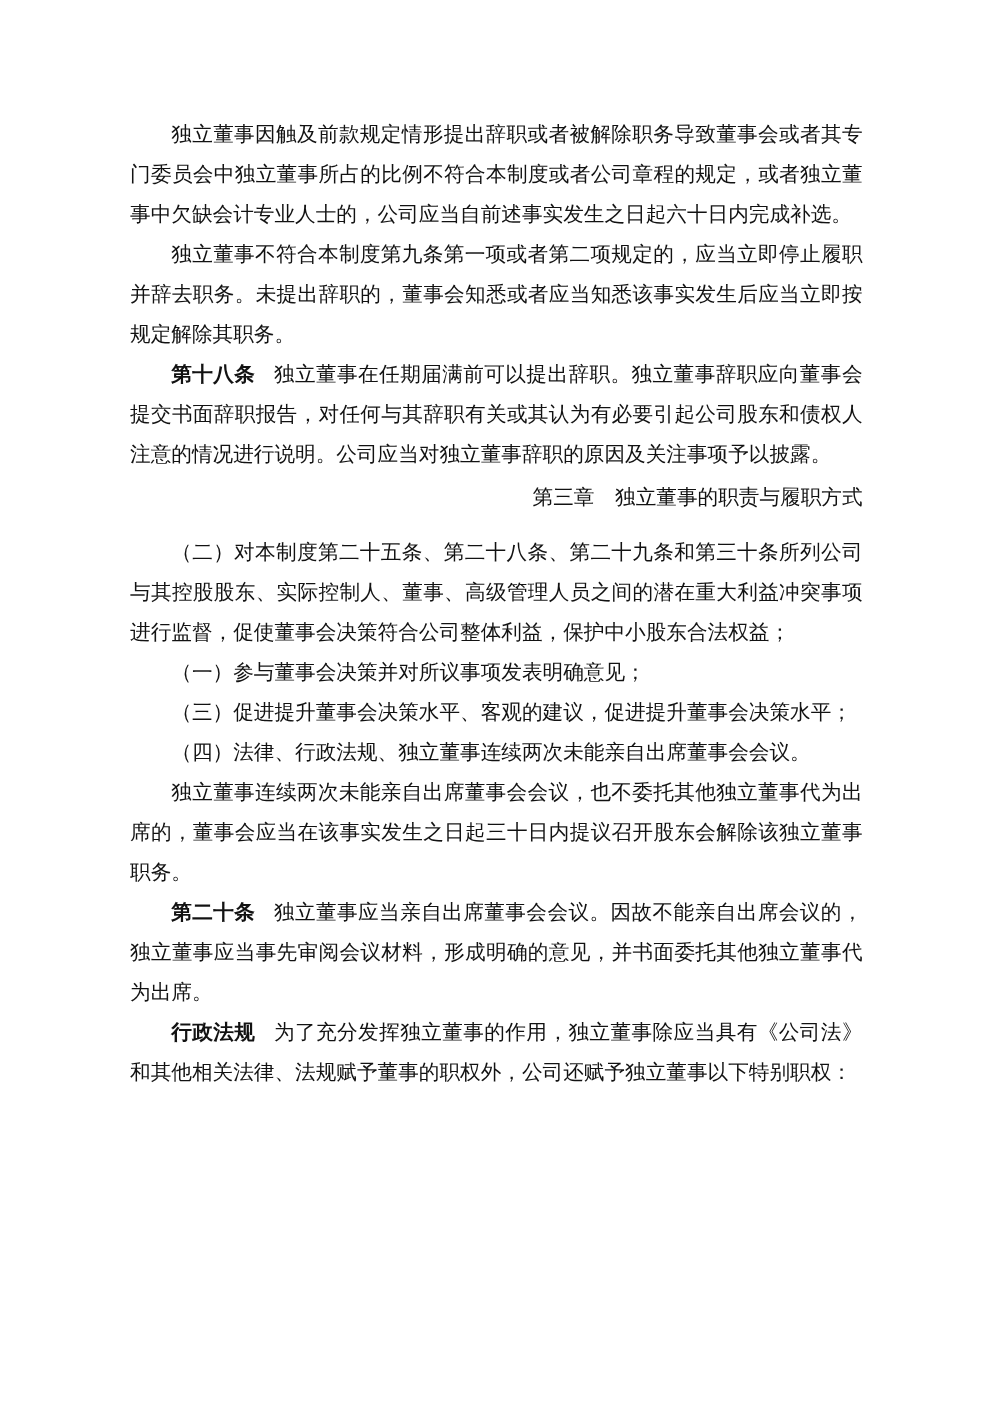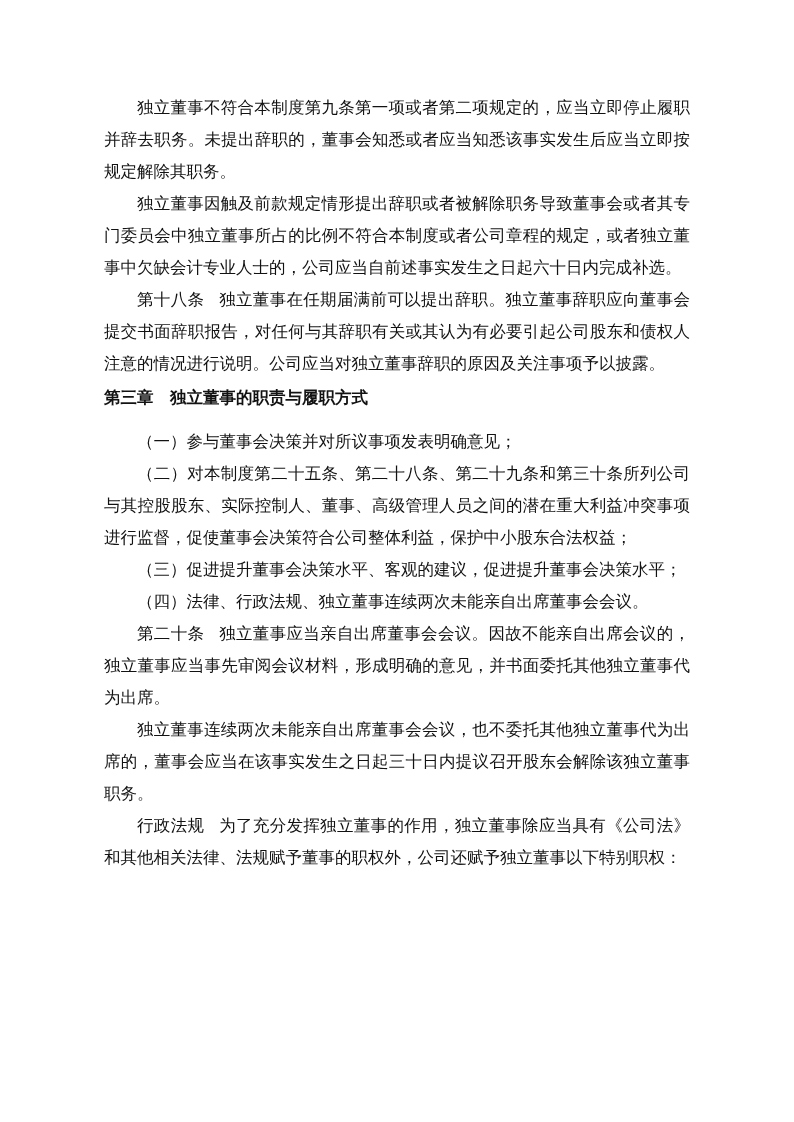--- a/index.html
+++ b/index.html
@@ -18,74 +18,74 @@
     font-size: 16.5px;
     line-height: 32px;
     color: #121212;
   }
   .para {
     margin: 0;
     text-indent: 2em;
     text-align: justify;
   }
   .lead {
-    font-weight: normal;
+    font-weight: bold;
     margin-right: 0.9em;
   }
   .chapter {
     margin: 2px 0 12px 0;
     text-indent: 0;
-    text-align: left;
-    font-weight: bold;
+    text-align: right;
+    font-weight: normal;
   }
 </style>
 </head>
 <body>
 
 <div class="page">
 
   <p class="para">
-    <span>独立董事不符合本制度第九条第一项或者第二项规定的，应当立即停止履职并辞去职务。未提出辞职的，董事会知悉或者应当知悉该事实发生后应当立即按规定解除其职务。</span>
+    <span>独立董事因触及前款规定情形提出辞职或者被解除职务导致董事会或者其专门委员会中独立董事所占的比例不符合本制度或者公司章程的规定，或者独立董事中欠缺会计专业人士的，公司应当自前述事实发生之日起六十日内完成补选。</span>
   </p>
 
   <p class="para">
-    <span>独立董事因触及前款规定情形提出辞职或者被解除职务导致董事会或者其专门委员会中独立董事所占的比例不符合本制度或者公司章程的规定，或者独立董事中欠缺会计专业人士的，公司应当自前述事实发生之日起六十日内完成补选。</span>
+    <span>独立董事不符合本制度第九条第一项或者第二项规定的，应当立即停止履职并辞去职务。未提出辞职的，董事会知悉或者应当知悉该事实发生后应当立即按规定解除其职务。</span>
   </p>
 
   <p class="para">
     <b class="lead">第十八条</b><span>独立董事在任期届满前可以提出辞职。独立董事辞职应向董事会提交书面辞职报告，对任何与其辞职有关或其认为有必要引起公司股东和债权人注意的情况进行说明。公司应当对独立董事辞职的原因及关注事项予以披露。</span>
   </p>
 
 
   <p class="para chapter">
     <span>第三章　独立董事的职责与履职方式</span>
   </p>
 
 
   <p class="para">
-    <span>（一）参与董事会决策并对所议事项发表明确意见；</span>
+    <span>（二）对本制度第二十五条、第二十八条、第二十九条和第三十条所列公司与其控股股东、实际控制人、董事、高级管理人员之间的潜在重大利益冲突事项进行监督，促使董事会决策符合公司整体利益，保护中小股东合法权益；</span>
   </p>
 
   <p class="para">
-    <span>（二）对本制度第二十五条、第二十八条、第二十九条和第三十条所列公司与其控股股东、实际控制人、董事、高级管理人员之间的潜在重大利益冲突事项进行监督，促使董事会决策符合公司整体利益，保护中小股东合法权益；</span>
+    <span>（一）参与董事会决策并对所议事项发表明确意见；</span>
   </p>
 
   <p class="para">
     <span>（三）促进提升董事会决策水平、客观的建议，促进提升董事会决策水平；</span>
   </p>
 
   <p class="para">
     <span>（四）法律、行政法规、独立董事连续两次未能亲自出席董事会会议。</span>
   </p>
 
   <p class="para">
-    <b class="lead">第二十条</b><span>独立董事应当亲自出席董事会会议。因故不能亲自出席会议的，独立董事应当事先审阅会议材料，形成明确的意见，并书面委托其他独立董事代为出席。</span>
+    <span>独立董事连续两次未能亲自出席董事会会议，也不委托其他独立董事代为出席的，董事会应当在该事实发生之日起三十日内提议召开股东会解除该独立董事职务。</span>
   </p>
 
   <p class="para">
-    <span>独立董事连续两次未能亲自出席董事会会议，也不委托其他独立董事代为出席的，董事会应当在该事实发生之日起三十日内提议召开股东会解除该独立董事职务。</span>
+    <b class="lead">第二十条</b><span>独立董事应当亲自出席董事会会议。因故不能亲自出席会议的，独立董事应当事先审阅会议材料，形成明确的意见，并书面委托其他独立董事代为出席。</span>
   </p>
 
   <p class="para">
     <b class="lead">行政法规</b><span>为了充分发挥独立董事的作用，独立董事除应当具有《公司法》和其他相关法律、法规赋予董事的职权外，公司还赋予独立董事以下特别职权：</span>
   </p>
 
 </div>
 
 </body></html>

